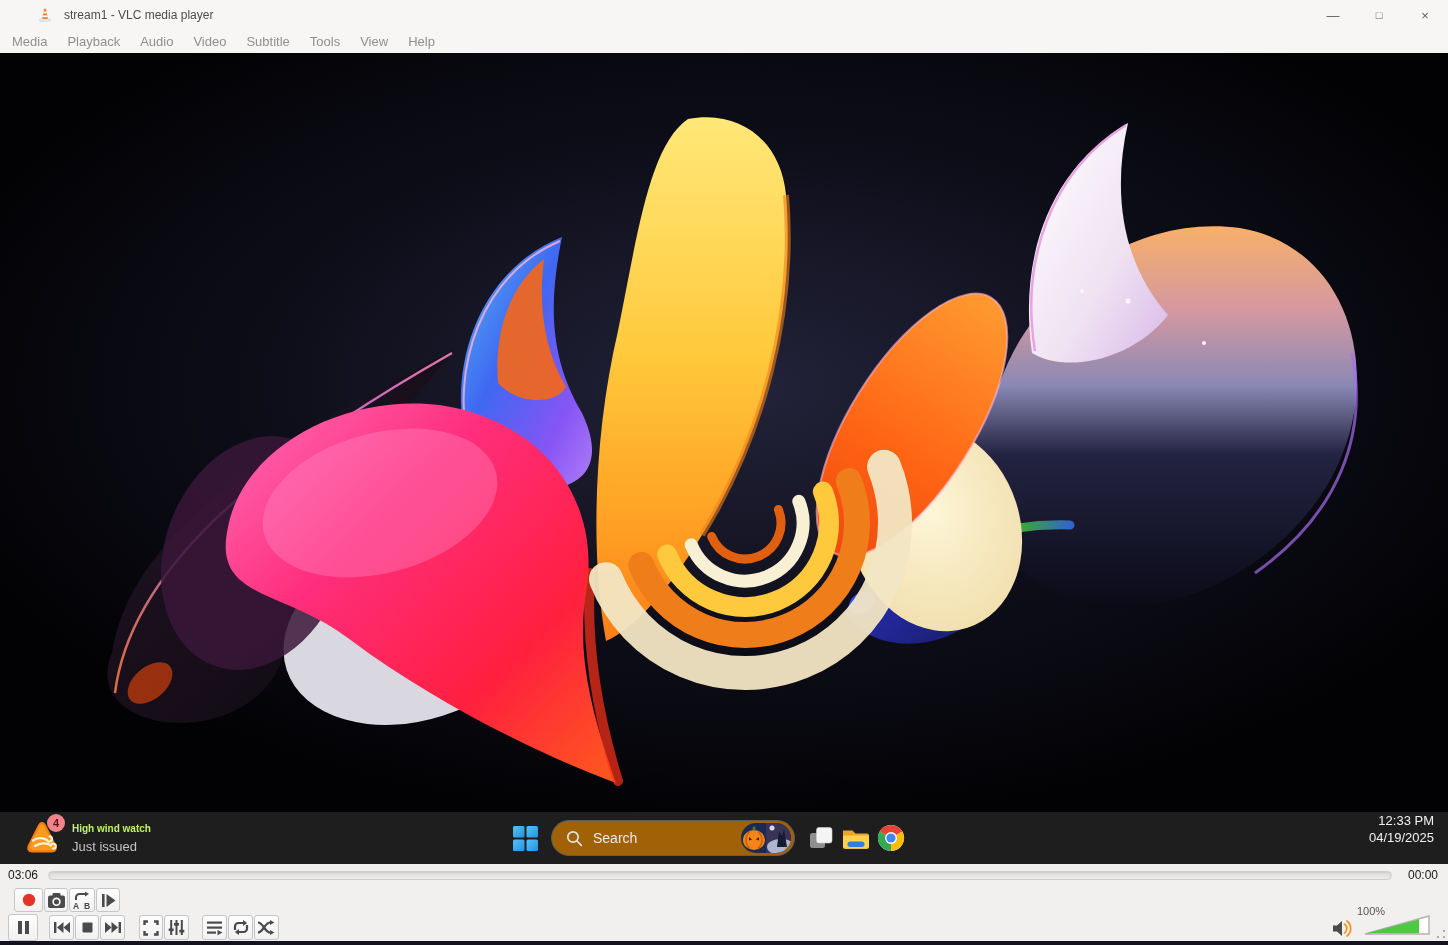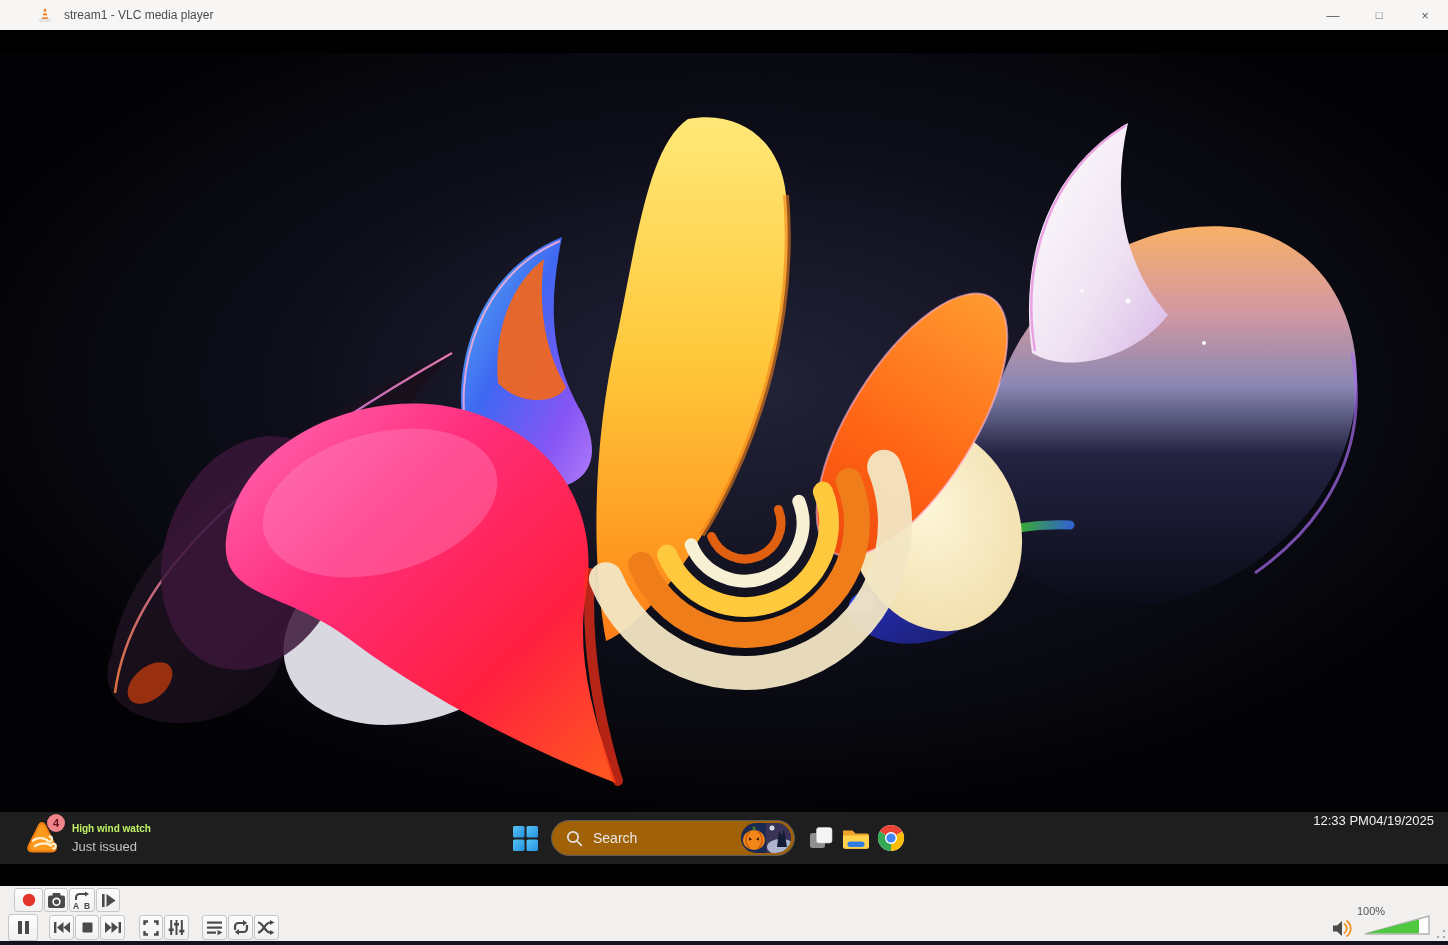--- a/index.html
+++ b/index.html
@@ -53,21 +53,21 @@
     border-radius:6px; margin-right:6px;
   }
   .start-btn { width:40px; }
   .search-pill {
     width:244px; height:36px; border-radius:18px; background:#a16207;
     border:1px solid #5c5c5c; display:flex; align-items:center; padding:0 3px 0 14px;
     margin-right:12px;
   }
   .search-pill .search-label { color:#e9e9e9; font-size:14px; margin-left:10px; flex:1; }
   .search-img { width:50px; height:30px; border-radius:15px; overflow:hidden; position:relative; }
-  .tb-right { position:absolute; right:14px; top:0; height:52px; display:flex; flex-direction:row; justify-content:flex-start; }
+  .tb-right { position:absolute; right:14px; top:0; height:52px; display:flex; flex-direction:column; justify-content:flex-start; }
   .clock-time, .clock-date { color:#f0f0f0; font-size:13px; text-align:right; line-height:17px; }
   
   .seekrow {
     position:absolute; left:0; top:864px; width:1448px; height:22px;
     background:#f1f0ef; display:flex; align-items:center;
   }
   .time-label { font-size:12px; color:#161616; width:38px; }
   .time-elapsed { margin-left:8px; }
   .time-total { text-align:right; margin-right:10px; }
   .seek-track {
@@ -111,20 +111,30 @@
       <rect x="2.6" y="12" width="10.8" height="2.3" rx="1.1" fill="#ededed" stroke="#b5b5b5" stroke-width="0.4"></rect>
     </svg>
     <span class="title">stream1 - VLC media player</span>
     <div class="win-controls">
       <div class="win-btn">—</div>
       <div class="win-btn max">□</div>
       <div class="win-btn">×</div>
     </div>
   </div>
 
+  <div class="menubar">
+    <span class="menu-item">Media</span>
+    <span class="menu-item">Playback</span>
+    <span class="menu-item">Audio</span>
+    <span class="menu-item">Video</span>
+    <span class="menu-item">Subtitle</span>
+    <span class="menu-item">Tools</span>
+    <span class="menu-item">View</span>
+    <span class="menu-item">Help</span>
+  </div>
 
   <div class="video">
     <svg class="artwork" viewBox="0 0 1448 759" preserveAspectRatio="none">
       <defs>
         <radialGradient id="bgGrad" cx="51%" cy="44%" r="58%">
           <stop offset="0" stop-color="#23233a"></stop>
             <stop offset="0.55" stop-color="#0e0e1a"></stop>
             <stop offset="1" stop-color="#020204"></stop>
         </radialGradient>
         <linearGradient id="pinkGrad" x1="0" y1="0" x2="1" y2="1">
@@ -312,20 +322,25 @@
         </div>
       </div>
 
       <div class="tb-right">
         <div class="clock-time">12:33 PM</div>
         <div class="clock-date">04/19/2025</div>
       </div>
     </div>
   </div>
 
+  <div class="seekrow">
+    <span class="time-label time-elapsed">03:06</span>
+    <div class="seek-track"></div>
+    <span class="time-label time-total">00:00</span>
+  </div>
 
   <div class="controls">
 
     <div class="vbtn" style="left:14px; top:2px; width:29px; height:24px;">
       <svg width="16" height="16" viewBox="0 0 16 16">
           <circle cx="8" cy="8" r="6.2" fill="#e3342a"></circle>
         </svg>
     </div>
     <div class="vbtn" style="left:44px; top:2px; width:24px; height:24px;">
       <svg width="19" height="17" viewBox="0 0 19 17">

